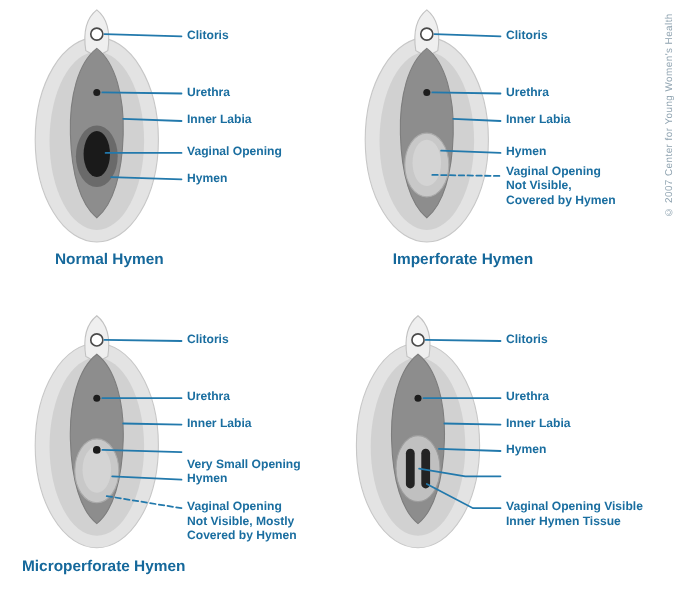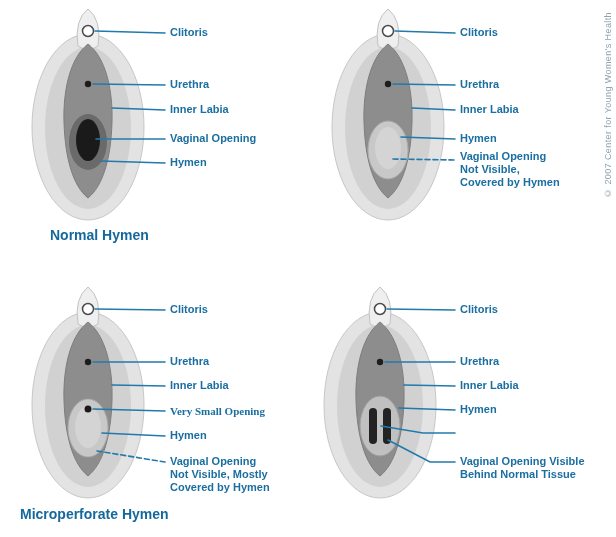--- a/index.html
+++ b/index.html
@@ -92,20 +92,21 @@
       <path class="leader" d="M 83,137 L 137,139"></path>
       <path class="leader leader-dashed" d="M 75,159 L 137,160"></path>
     </svg>
     <div class="lbl" style="left:142px; top:26px;">Clitoris</div>
     <div class="lbl" style="left:142px; top:78px;">Urethra</div>
     <div class="lbl" style="left:142px; top:103px;">Inner Labia</div>
     <div class="lbl" style="left:142px; top:132px;">Hymen</div>
     <div class="lbl" style="left:142px; top:150px;">Vaginal Opening
 Not Visible,
 Covered by Hymen</div>
+    <div class="title" style="left:27px; top:227px;">Imperforate Hymen</div>
   </div>
 
   <div class="panel" style="left:0; top:278px; width:310px; height:259px;">
     <svg width="310" height="259" viewBox="0 0 310 259">
       <ellipse cx="88" cy="127" rx="56" ry="93" fill="#E3E3E3" stroke="#C7C7C7"></ellipse>
       <ellipse cx="88" cy="128" rx="43" ry="81" fill="#D1D1D1"></ellipse>
       <path d="M 78,46 Q 74,20 88,9 Q 102,20 98,46 Q 88,53 78,46 Z" fill="#EFEFEF" stroke="#C2C2C2"></path>
       <path d="M 88,44 C 105,57 113,88 112,122 C 111,158 103,186 88,198 C 73,186 65,158 64,122 C 63,88 71,57 88,44 Z" fill="#8D8D8D" stroke="#7D7D7D"></path>
       <circle cx="88" cy="31" r="5.5" fill="#FFFFFF" stroke="#4A4A4A" stroke-width="1.5"></circle>
       <circle cx="88" cy="84" r="3.2" fill="#1D1D1D"></circle>
@@ -115,21 +116,21 @@
       <path class="leader" d="M 95,31 L 165,32"></path>
       <path class="leader" d="M 93,84 L 165,84"></path>
       <path class="leader" d="M 112,107 L 165,108"></path>
       <path class="leader" d="M 93,131 L 165,133"></path>
       <path class="leader" d="M 102,155 L 165,158"></path>
       <path class="leader leader-dashed" d="M 97,173 L 165,184"></path>
     </svg>
     <div class="lbl" style="left:170px; top:25px;">Clitoris</div>
     <div class="lbl" style="left:170px; top:77px;">Urethra</div>
     <div class="lbl" style="left:170px; top:101px;">Inner Labia</div>
-    <div class="lbl" style="left:170px; top:127px;font-family:Liberation Serif, serif;">Very Small Opening</div>
+    <div class="lbl" style="left:170px; top:138px;">Very Small Opening</div>
     <div class="lbl" style="left:170px; top:151px;">Hymen</div>
     <div class="lbl" style="left:170px; top:177px;">Vaginal Opening
 Not Visible, Mostly
 Covered by Hymen</div>
     <div class="title" style="left:8px; top:228px;">Microperforate Hymen</div>
   </div>
 
   <div class="panel" style="left:318px; top:278px; width:298px; height:259px;">
     <svg width="298" height="259" viewBox="0 0 298 259">
       <ellipse cx="62" cy="127" rx="56" ry="93" fill="#E3E3E3" stroke="#C7C7C7"></ellipse>
@@ -146,18 +147,18 @@
       <path class="leader" d="M 86,107 L 137,108"></path>
       <path class="leader" d="M 81,130 L 137,132"></path>
       <path class="leader" d="M 63,148 L 105,155 L 137,155"></path>
       <path class="leader" d="M 70,162 L 112,184 L 137,184"></path>
     </svg>
     <div class="lbl" style="left:142px; top:25px;">Clitoris</div>
     <div class="lbl" style="left:142px; top:77px;">Urethra</div>
     <div class="lbl" style="left:142px; top:101px;">Inner Labia</div>
     <div class="lbl" style="left:142px; top:125px;">Hymen</div>
     <div class="lbl" style="left:142px; top:177px;">Vaginal Opening Visible
-Behind Normal Tissue</div>
+Inner Hymen Tissue</div>
   </div>
 
   <div class="copyright">© 2007 Center for Young Women's Health</div>
 
 </div>
 
 </body></html>

